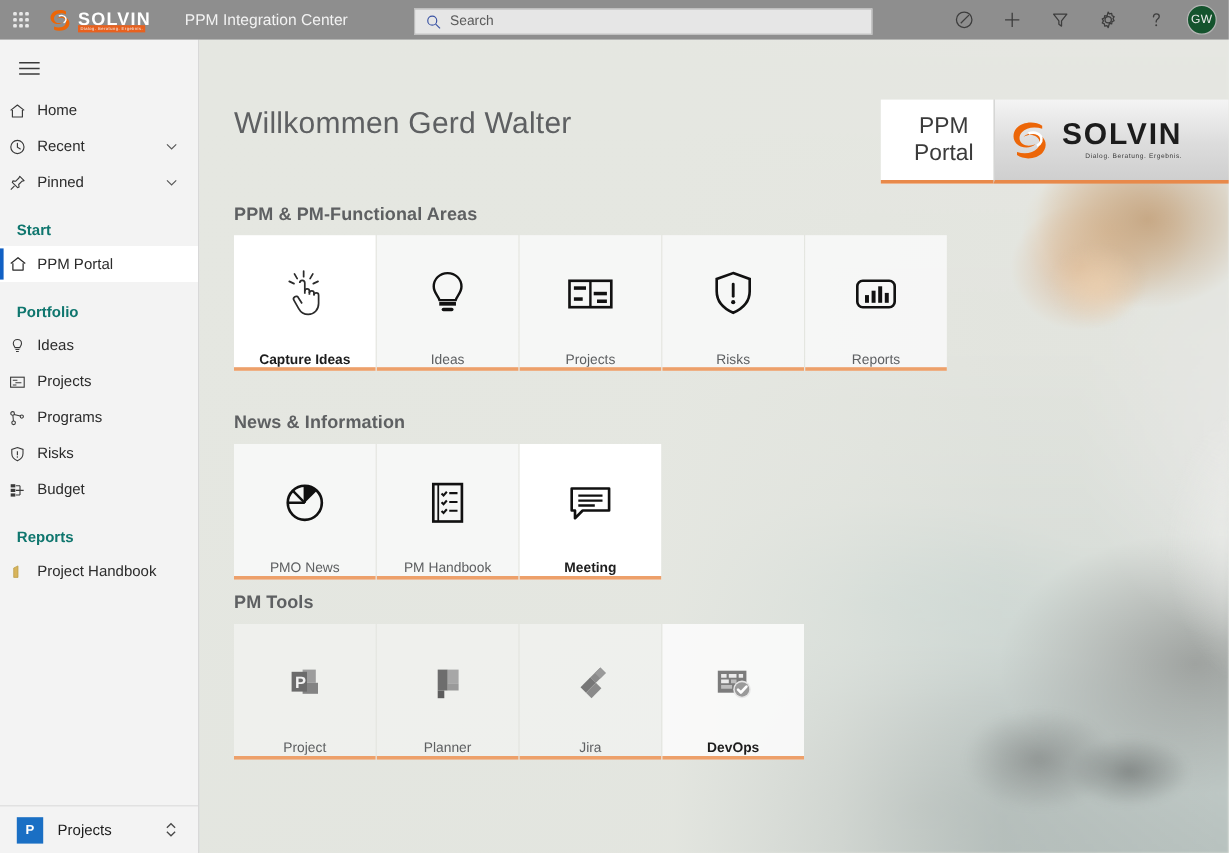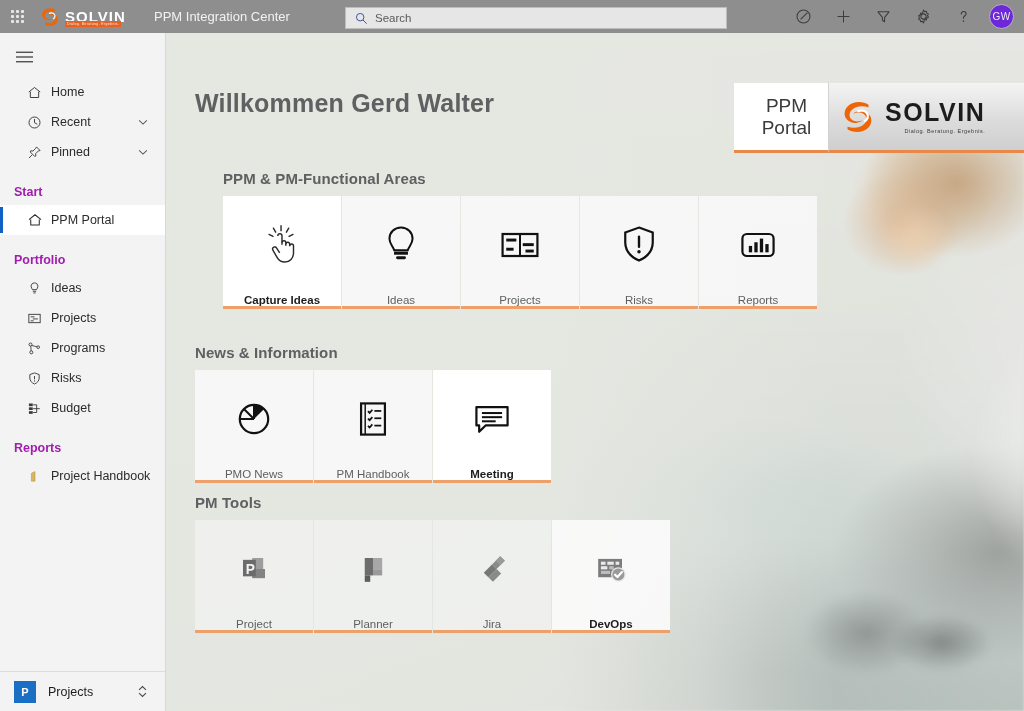--- a/index.html
+++ b/index.html
@@ -69,21 +69,21 @@
     display: flex; align-items: center; gap: 0;
   }
   .hdr-btn {
     width: 40px; height: 33px;
     display: flex; align-items: center; justify-content: center;
     cursor: pointer;
   }
   .hdr-btn svg { display:block; }
   #avatar {
     width: 25px; height: 25px; border-radius: 50%;
-    background: #6d28d9; border: 1px solid #b5b5b5;
+    background: #14532d; border: 1px solid #b5b5b5;
     color: #ededed; font-size: 10px;
     display: flex; align-items: center; justify-content: center;
     margin-left: 6px; margin-right: 4px; cursor: pointer;
     letter-spacing: .3px;
   }
 
   
   #sidebar {
     position: absolute; top: 33px; left: 0;
     width: 166px; height: 678px;
@@ -91,38 +91,38 @@
     border-right: 1px solid #d8d8d8;
     z-index: 30;
   }
   #hamburger {
     width: 48px; height: 40px; margin-top: 4px;
     display: flex; align-items: center; justify-content: center;
     cursor: pointer;
   }
   .nav-item {
     height: 30px; display: flex; align-items: center;
-    padding-left: 27px; cursor: pointer; position: relative;
+    padding-left: 7px; cursor: pointer; position: relative;
     font-size: 12.5px; color: #2b2b2b;
   }
   .nav-item .n-ico {
     width: 22px; display: flex; align-items: center; justify-content: flex-start;
     flex: none;
   }
   .nav-item .n-lbl { margin-left: 2px; }
   .nav-item .chev { position: absolute; right: 16px; top: 9px; }
   .nav-item.selected {
     background: #ffffff;
   }
   .nav-item.selected::before {
     content: ""; position: absolute; left: 0; top: 2px;
     width: 3px; height: 26px; background: #1160c4;
   }
   .nav-group {
-    font-size: 12.5px; font-weight: bold; color: #a21caf;
+    font-size: 12.5px; font-weight: bold; color: #0f766e;
     padding: 0 0 0 14px; height: 26px; display: flex; align-items: center;
     margin-top: 12px;
   }
   #sidebar-footer {
     position: absolute; bottom: 0; left: 0;
     width: 165px; height: 40px;
     background: #f3f3f3;
     border-top: 1px solid #dcdcdc;
     display: flex; align-items: center; padding-left: 14px;
     cursor: pointer;
@@ -168,21 +168,21 @@
     filter: blur(3px);
   }
   
   #bgwash {
     position: absolute; inset: 0;
     background: linear-gradient(90deg, rgba(229,231,225,.97) 0%, rgba(229,231,225,.95) 46%, rgba(229,231,225,.62) 62%, rgba(229,231,225,.12) 78%, rgba(229,231,225,0) 100%);
   }
 
   #welcome {
     position: absolute; left: 29px; top: 56px;
-    font-size: 25px; font-weight: bold; color: #5e6062;
+    font-size: 25px; font-weight: normal; color: #5e6062;
     letter-spacing: .2px;
   }
 
   
   #logoblock {
     position: absolute; right: 0; top: 50px;
     display: flex; align-items: stretch; height: 70px;
     z-index: 6;
   }
   #ppmbox {
@@ -492,21 +492,21 @@
           <path d="M23 17.5c4.2-1.8 9.4-.8 11.4 2.4 2 3.2.8 7.2-3.4 9.2" fill="none" stroke="#ffffff" stroke-width="2.6"></path>
         </svg>
       </div>
       <div class="sv-text">
         <div class="sv-word">SOLVIN</div>
         <div class="sv-tag">Dialog. Beratung. Ergebnis.</div>
       </div>
     </div>
   </div>
 
-  <div class="section" style="top:137px;margin-left:28px;">
+  <div class="section" style="top:137px;">
     <div class="section-title">PPM &amp; PM-Functional Areas</div>
     <div class="tilerow">
 
       <div class="tile hovered">
         <div class="t-ico">
           <svg width="46" height="46" viewBox="0 0 48 48">
             <g fill="none" stroke="#2b2b2b" stroke-width="1.5" stroke-linecap="round">
               <line x1="23" y1="4" x2="23" y2="9"></line>
               <line x1="15" y1="6.5" x2="17.4" y2="10.6"></line>
               <line x1="31" y1="6.5" x2="28.6" y2="10.6"></line>

